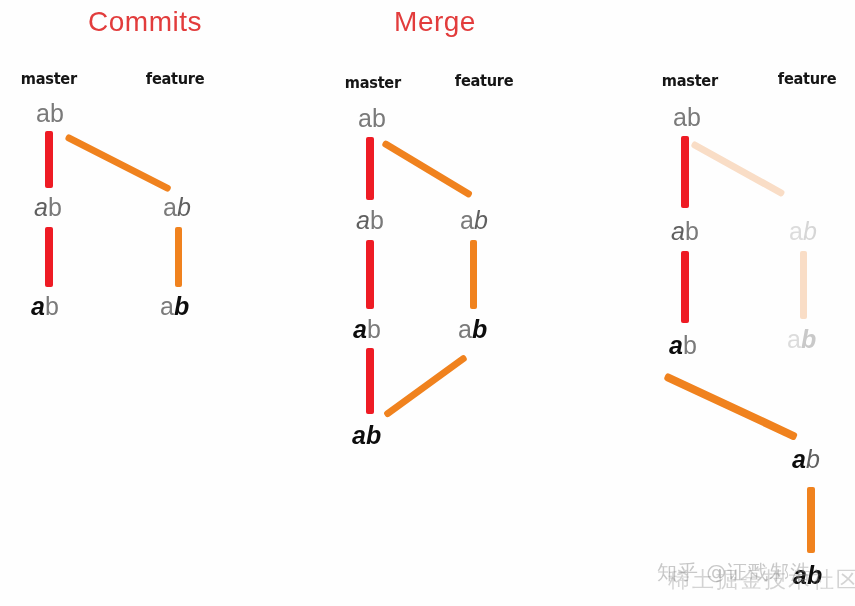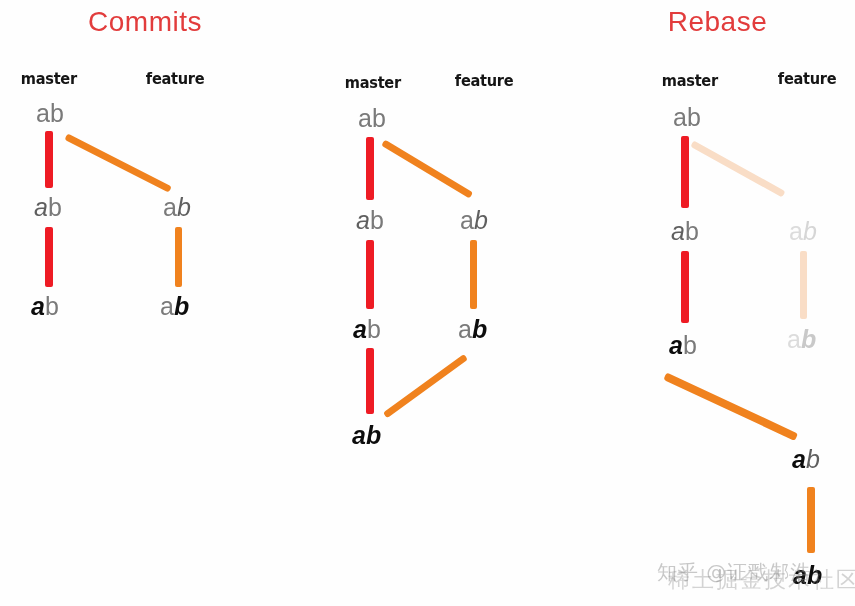--- a/index.html
+++ b/index.html
@@ -137,20 +137,21 @@
       <span class="g">a</span><span class="bi">b</span>
     </div>
 
     <div class="bar red" style="left:45px; top:131px; width:8px; height:57px;"></div>
     <div class="bar red" style="left:45px; top:227px; width:8px; height:60px;"></div>
     <div class="bar orange" style="left:175px; top:227px; width:7px; height:60px;"></div>
     <div class="diag orange" style="left:66px; top:133px; width:117px; height:7px; transform:rotate(27deg);"></div>
   </div>
 
   <div class="panel" style="left:290px; width:290px;">
+    <div class="panel-title">Merge</div>
 
     <div class="branch-label" style="left:53px; top:74px;">master</div>
     <div class="branch-label" style="left:163px; top:72px;">feature</div>
 
     <div class="node" style="left:68px; top:106px;">
       <span class="g">a</span><span class="g">b</span>
     </div>
     <div class="node" style="left:66px; top:208px;">
       <span class="gi">a</span><span class="g">b</span>
     </div>
@@ -170,21 +171,20 @@
 
     <div class="bar red" style="left:76px; top:137px; width:8px; height:63px;"></div>
     <div class="bar red" style="left:76px; top:240px; width:8px; height:69px;"></div>
     <div class="bar red" style="left:76px; top:348px; width:8px; height:66px;"></div>
     <div class="bar orange" style="left:180px; top:240px; width:7px; height:69px;"></div>
     <div class="diag orange" style="left:93px; top:139px; width:103px; height:7px; transform:rotate(31deg);"></div>
     <div class="diag orange" style="left:95px; top:412px; width:100px; height:7px; transform:rotate(-36deg);"></div>
   </div>
 
   <div class="panel" style="left:580px; width:275px;">
-    <div class="panel-title">Rebase</div>
 
     <div class="branch-label" style="left:80px; top:72px;">master</div>
     <div class="branch-label" style="left:196px; top:70px;">feature</div>
 
     <div class="node" style="left:93px; top:105px;">
       <span class="g">a</span><span class="g">b</span>
     </div>
     <div class="node" style="left:91px; top:219px;">
       <span class="gi">a</span><span class="g">b</span>
     </div>

